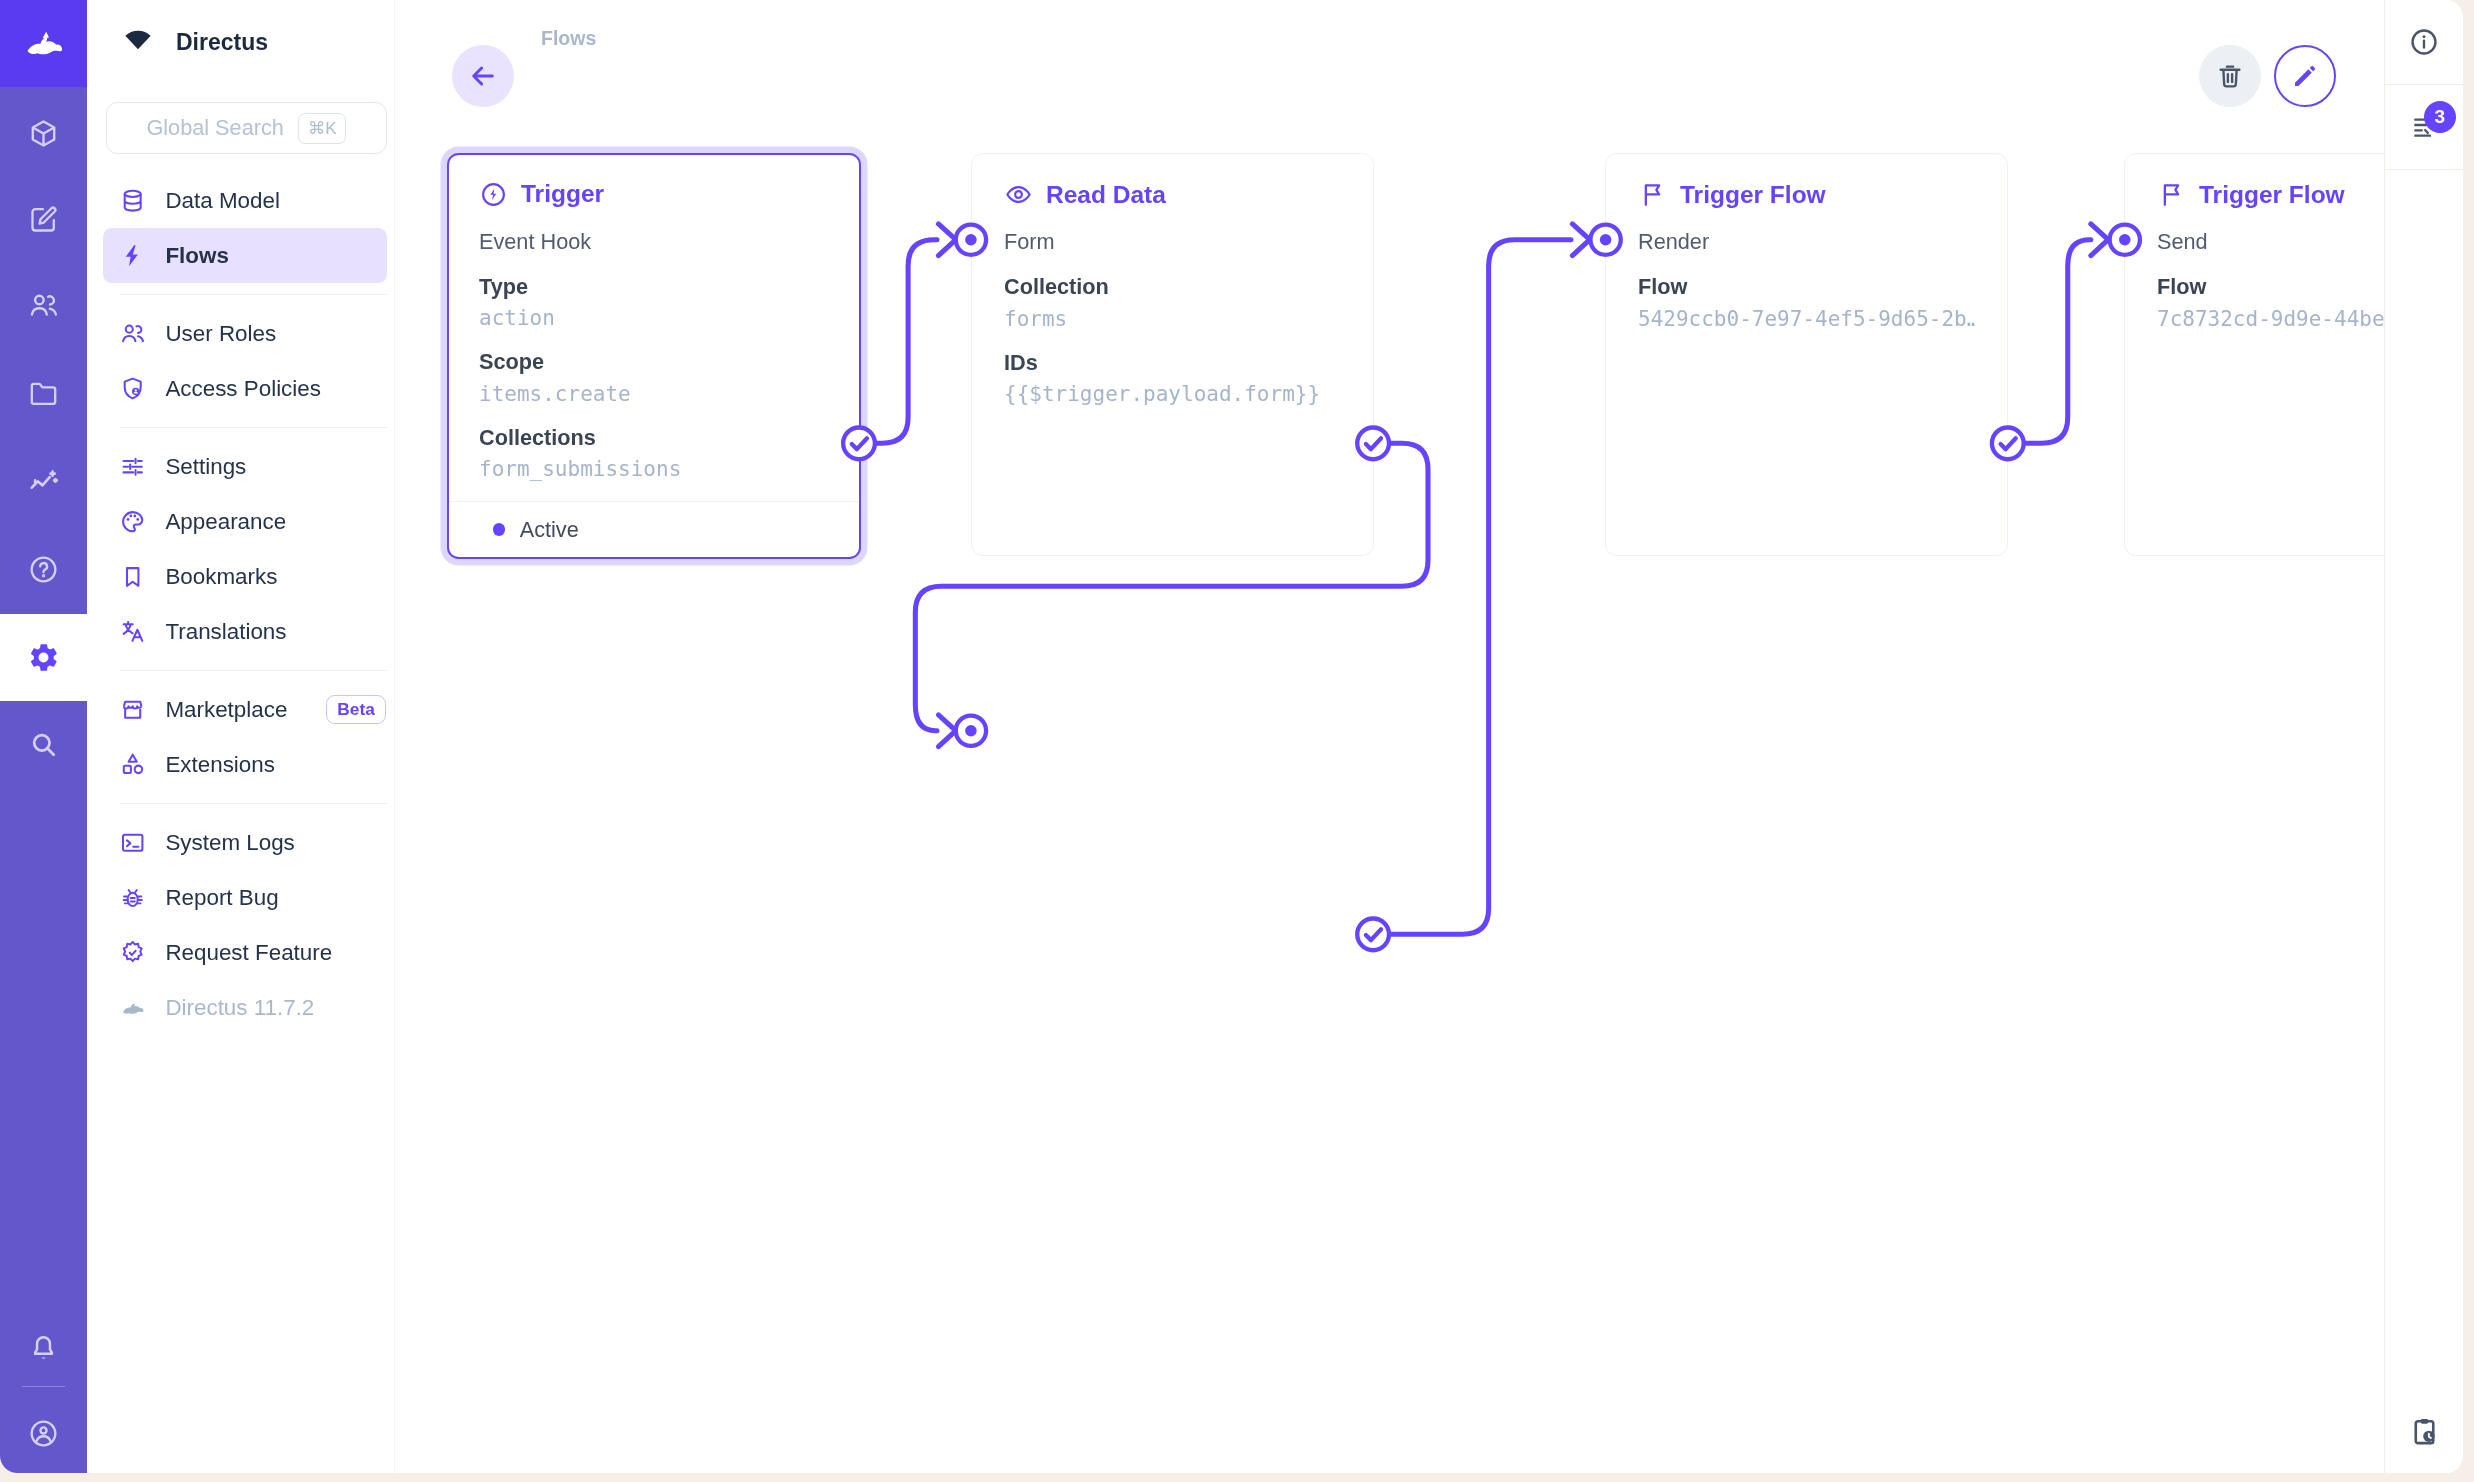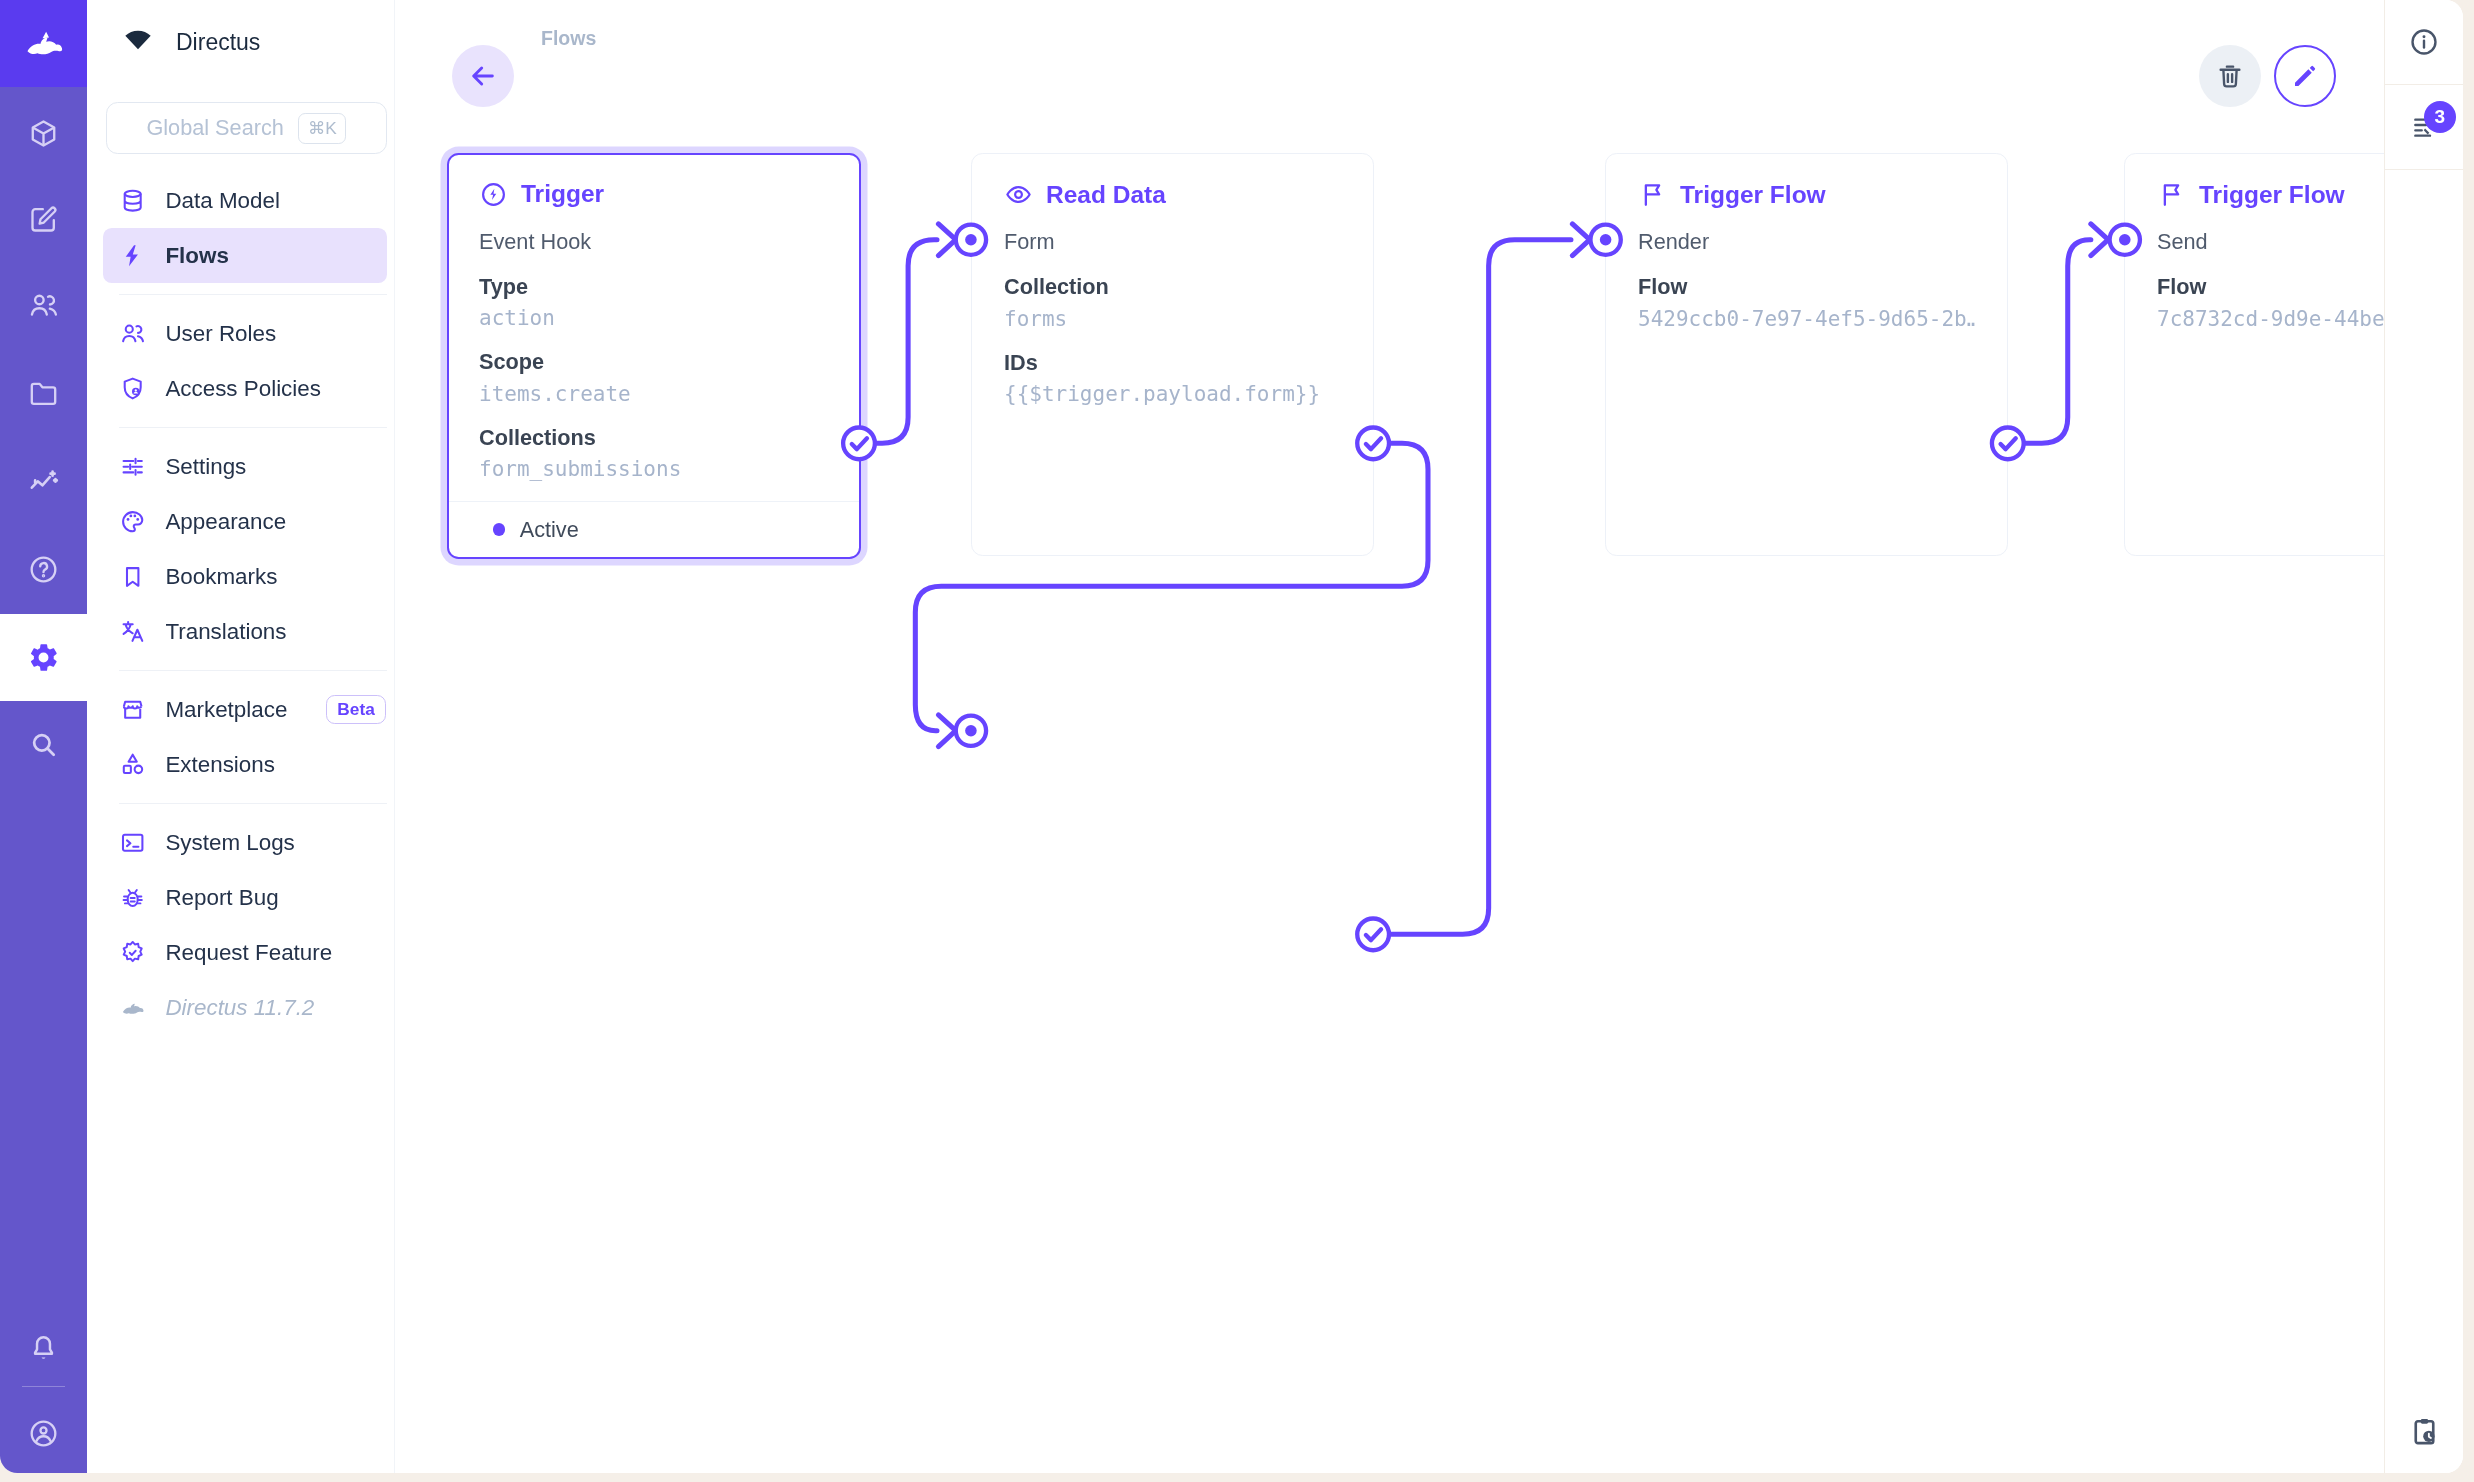--- a/index.html
+++ b/index.html
@@ -16,31 +16,31 @@
   .mcell { position:absolute; left:0; width:87px; height:64px; display:flex; align-items:center;
            justify-content:center; color:#D6D0F5; cursor:pointer; }
   .mcell svg { width:33px; height:33px; }
   .mcell.active { background:#fff; height:87px; color:#6644FF; }
   .mdivider { position:absolute; left:21.7px; width:43px; height:1.4px; background:rgba(255,255,255,.28); }
 
   
   .nav { position:absolute; left:87px; top:0; width:308px; height:100%; background:#fff;
          border-right:1.4px solid #F1F4F8; z-index:15; }
   .project-row { display:flex; align-items:center; gap:19px; height:85px; padding-left:32px; }
-  .project-name { font-size:23px; font-weight:400; color:#1B2A3E; }
+  .project-name { font-size:23px; font-weight:700; color:#1B2A3E; }
   .search-box { margin:17.3px 7.2px 0 19px; height:52px; border:1.4px solid #E2E8F1; border-radius:11.6px;
                 display:flex; align-items:center; justify-content:center; gap:14.4px; cursor:text; }
   .search-ph { font-size:21.7px; color:#B5C2D5; }
   .kbd { font-size:17.3px; color:#AEBCCE; border:1.4px solid #DCE3ED; border-radius:7.2px; padding:4.3px 8.7px; }
   .nav-list { margin-top:19px; }
   .nav-item { display:flex; align-items:center; gap:19px; height:55px; padding:0 7.2px 0 32px;
               font-size:22.4px; font-weight:500; color:#24324A; cursor:pointer; position:relative; }
   .nav-item svg { width:27.4px; height:27.4px; color:#6644FF; flex:0 0 auto; }
   .nav-item.active { background:#E8E1FD; border-radius:8.7px; margin:0 7.2px 0 16px; padding-left:16px; font-weight:600; }
-  .nav-item.subdued { color:#A9B7CB;font-style:italic; }
+  .nav-item.subdued { color:#A9B7CB; }
   .nav-item.subdued svg { color:#A9B7CB; }
   .nav-div { height:1.4px; background:#EEF1F6; margin:10.8px 7.2px 10.8px 32px; }
   .beta-chip { font-size:17.3px; font-weight:600; color:#6644FF; border:1.4px solid #CCC0FA;
                border-radius:8.7px; padding:2.9px 10px; margin-left:20px; }
 
   
   .main { position:absolute; left:394px; top:0; width:1990px; height:1473px; background:#fff; }
   .hdr-back { position:absolute; left:58px; top:45px; width:62px; height:62px; border-radius:50%;
               background:#E9E3FD; display:flex; align-items:center; justify-content:center; cursor:pointer; }
   .hdr-back svg { width:32px; height:32px; color:#6644FF; }

